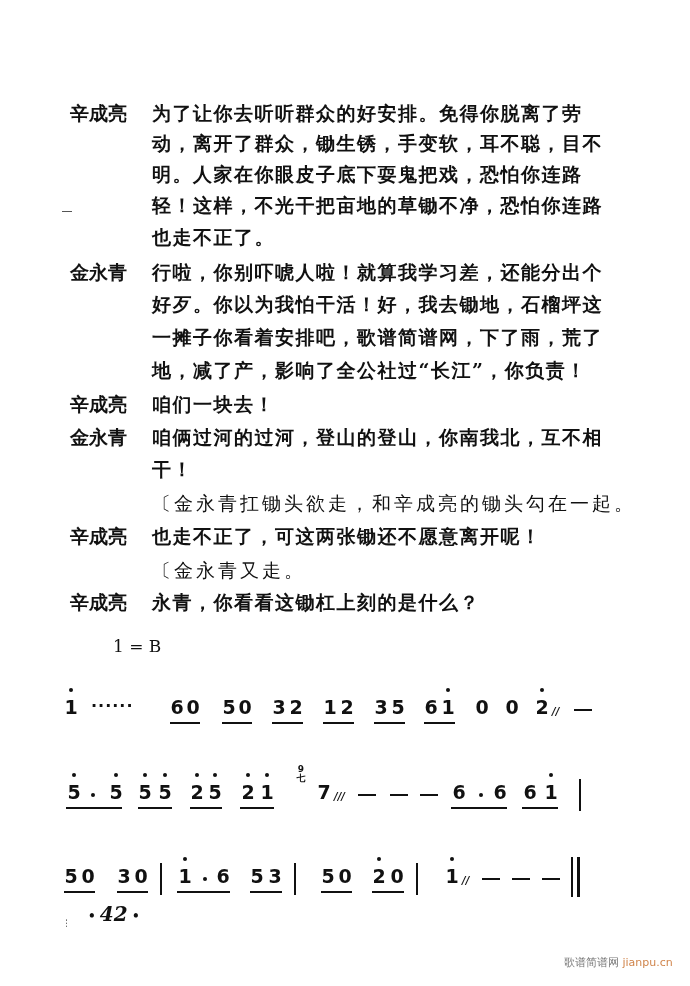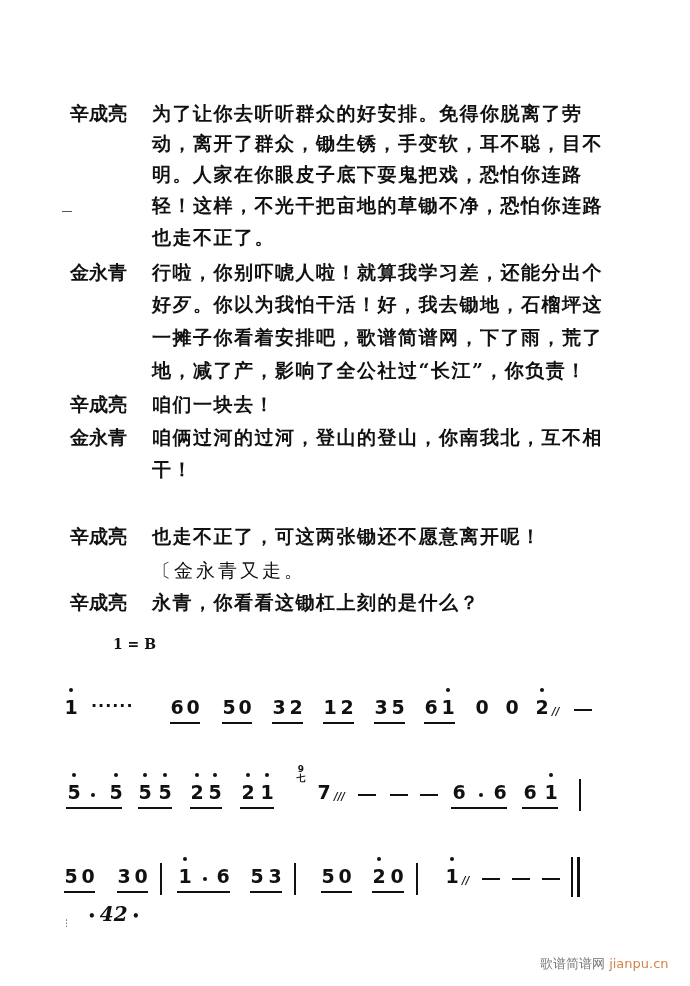--- a/index.html
+++ b/index.html
@@ -11,40 +11,40 @@
   .speaker {
     position: absolute; left: 70px; width: 80px; font-size: 19px; font-weight: bold;
     letter-spacing: 0px; white-space: nowrap;
   }
   .line {
     position: absolute; left: 152px; font-size: 19px; font-weight: bold; white-space: nowrap;
     letter-spacing: 1.5px;
   }
   .stage { font-weight: normal; letter-spacing: 3px; }
   .margin-mark { position: absolute; left: 62px; top: 211px; width: 10px; height: 1px; background: #555; }
-  .key { position: absolute; left: 113px; top: 636px; font-size: 14px; font-weight: bold; font-family: "DejaVu Serif", serif; text-align: center; }
+  .key { position: absolute; left: 113px; top: 636px; font-size: 17px; font-weight: normal; font-family: "DejaVu Serif", serif; text-align: center; }
 
   .staff { position: absolute; left: 0; width: 690px; height: 60px; font-family: "DejaVu Sans", "Liberation Sans", sans-serif; }
   .n {
     position: absolute; top: 20px; font-size: 19px; font-weight: bold; width: 14px; text-align: center;
   }
   .dot-hi { position: absolute; width: 4px; height: 4px; border-radius: 50%; background: #111; top: 12px; }
   .ul { position: absolute; height: 2px; background: #111; top: 46px; }
   .barline { position: absolute; width: 2px; background: #111; top: 18px; height: 32px; }
   .dash { position: absolute; height: 2px; background: #111; top: 33px; width: 18px; }
   .aug { position: absolute; width: 4px; height: 4px; border-radius: 50%; background: #111; top: 32px; }
   .trem { position: absolute; top: 30px; font-size: 10px; font-style: italic; font-weight: bold; }
   .ellipsis { position: absolute; top: 20px; font-size: 16px; font-weight: bold; letter-spacing: 1px; }
   .grace { position: absolute; top: 4px; font-size: 9px; font-weight: bold; line-height: 9px; text-align: center; width: 10px; }
 
   .page-num { position: absolute; left: 88px; top: 902px; font-size: 20px; font-weight: bold; font-style: italic; }
   .page-num::before { content: "• "; font-size: 12px; vertical-align: middle; }
   .page-num::after { content: " •"; font-size: 12px; vertical-align: middle; }
   .edge-mark { position: absolute; left: 62px; top: 918px; font-size: 9px; color: #333; }
-  .watermark { position: absolute; left: 540px; top: 955px; font-size: 13px; color: #777; font-family: "DejaVu Serif", serif; }
+  .watermark { position: absolute; left: 564px; top: 955px; font-size: 11px; color: #777; font-family: "DejaVu Serif", serif; }
   .watermark .site { color: #d0844a; font-family: "DejaVu Sans", sans-serif; }
 </style>
 </head>
 <body>
 
 <div class="page">
 
   <div>
     <span class="speaker" style="top:101px">辛成亮</span>
     <span class="line" style="top:101px">为了让你去听听群众的好安排。免得你脱离了劳</span>
@@ -67,20 +67,21 @@
     <span class="speaker" style="top:392px">辛成亮</span>
     <span class="line" style="top:392px">咱们一块去！</span>
   </div>
 
   <div>
     <span class="speaker" style="top:425px">金永青</span>
     <span class="line" style="top:425px">咱俩过河的过河，登山的登山，你南我北，互不相</span>
     <span class="line" style="top:457px">干！</span>
   </div>
 
+  <span class="line stage" style="top:491px">〔金永青扛锄头欲走，和辛成亮的锄头勾在一起。</span>
 
   <div>
     <span class="speaker" style="top:524px">辛成亮</span>
     <span class="line" style="top:524px">也走不正了，可这两张锄还不愿意离开呢！</span>
   </div>
 
   <span class="line stage" style="top:558px">〔金永青又走。</span>
 
   <div>
     <span class="speaker" style="top:590px">辛成亮</span>

